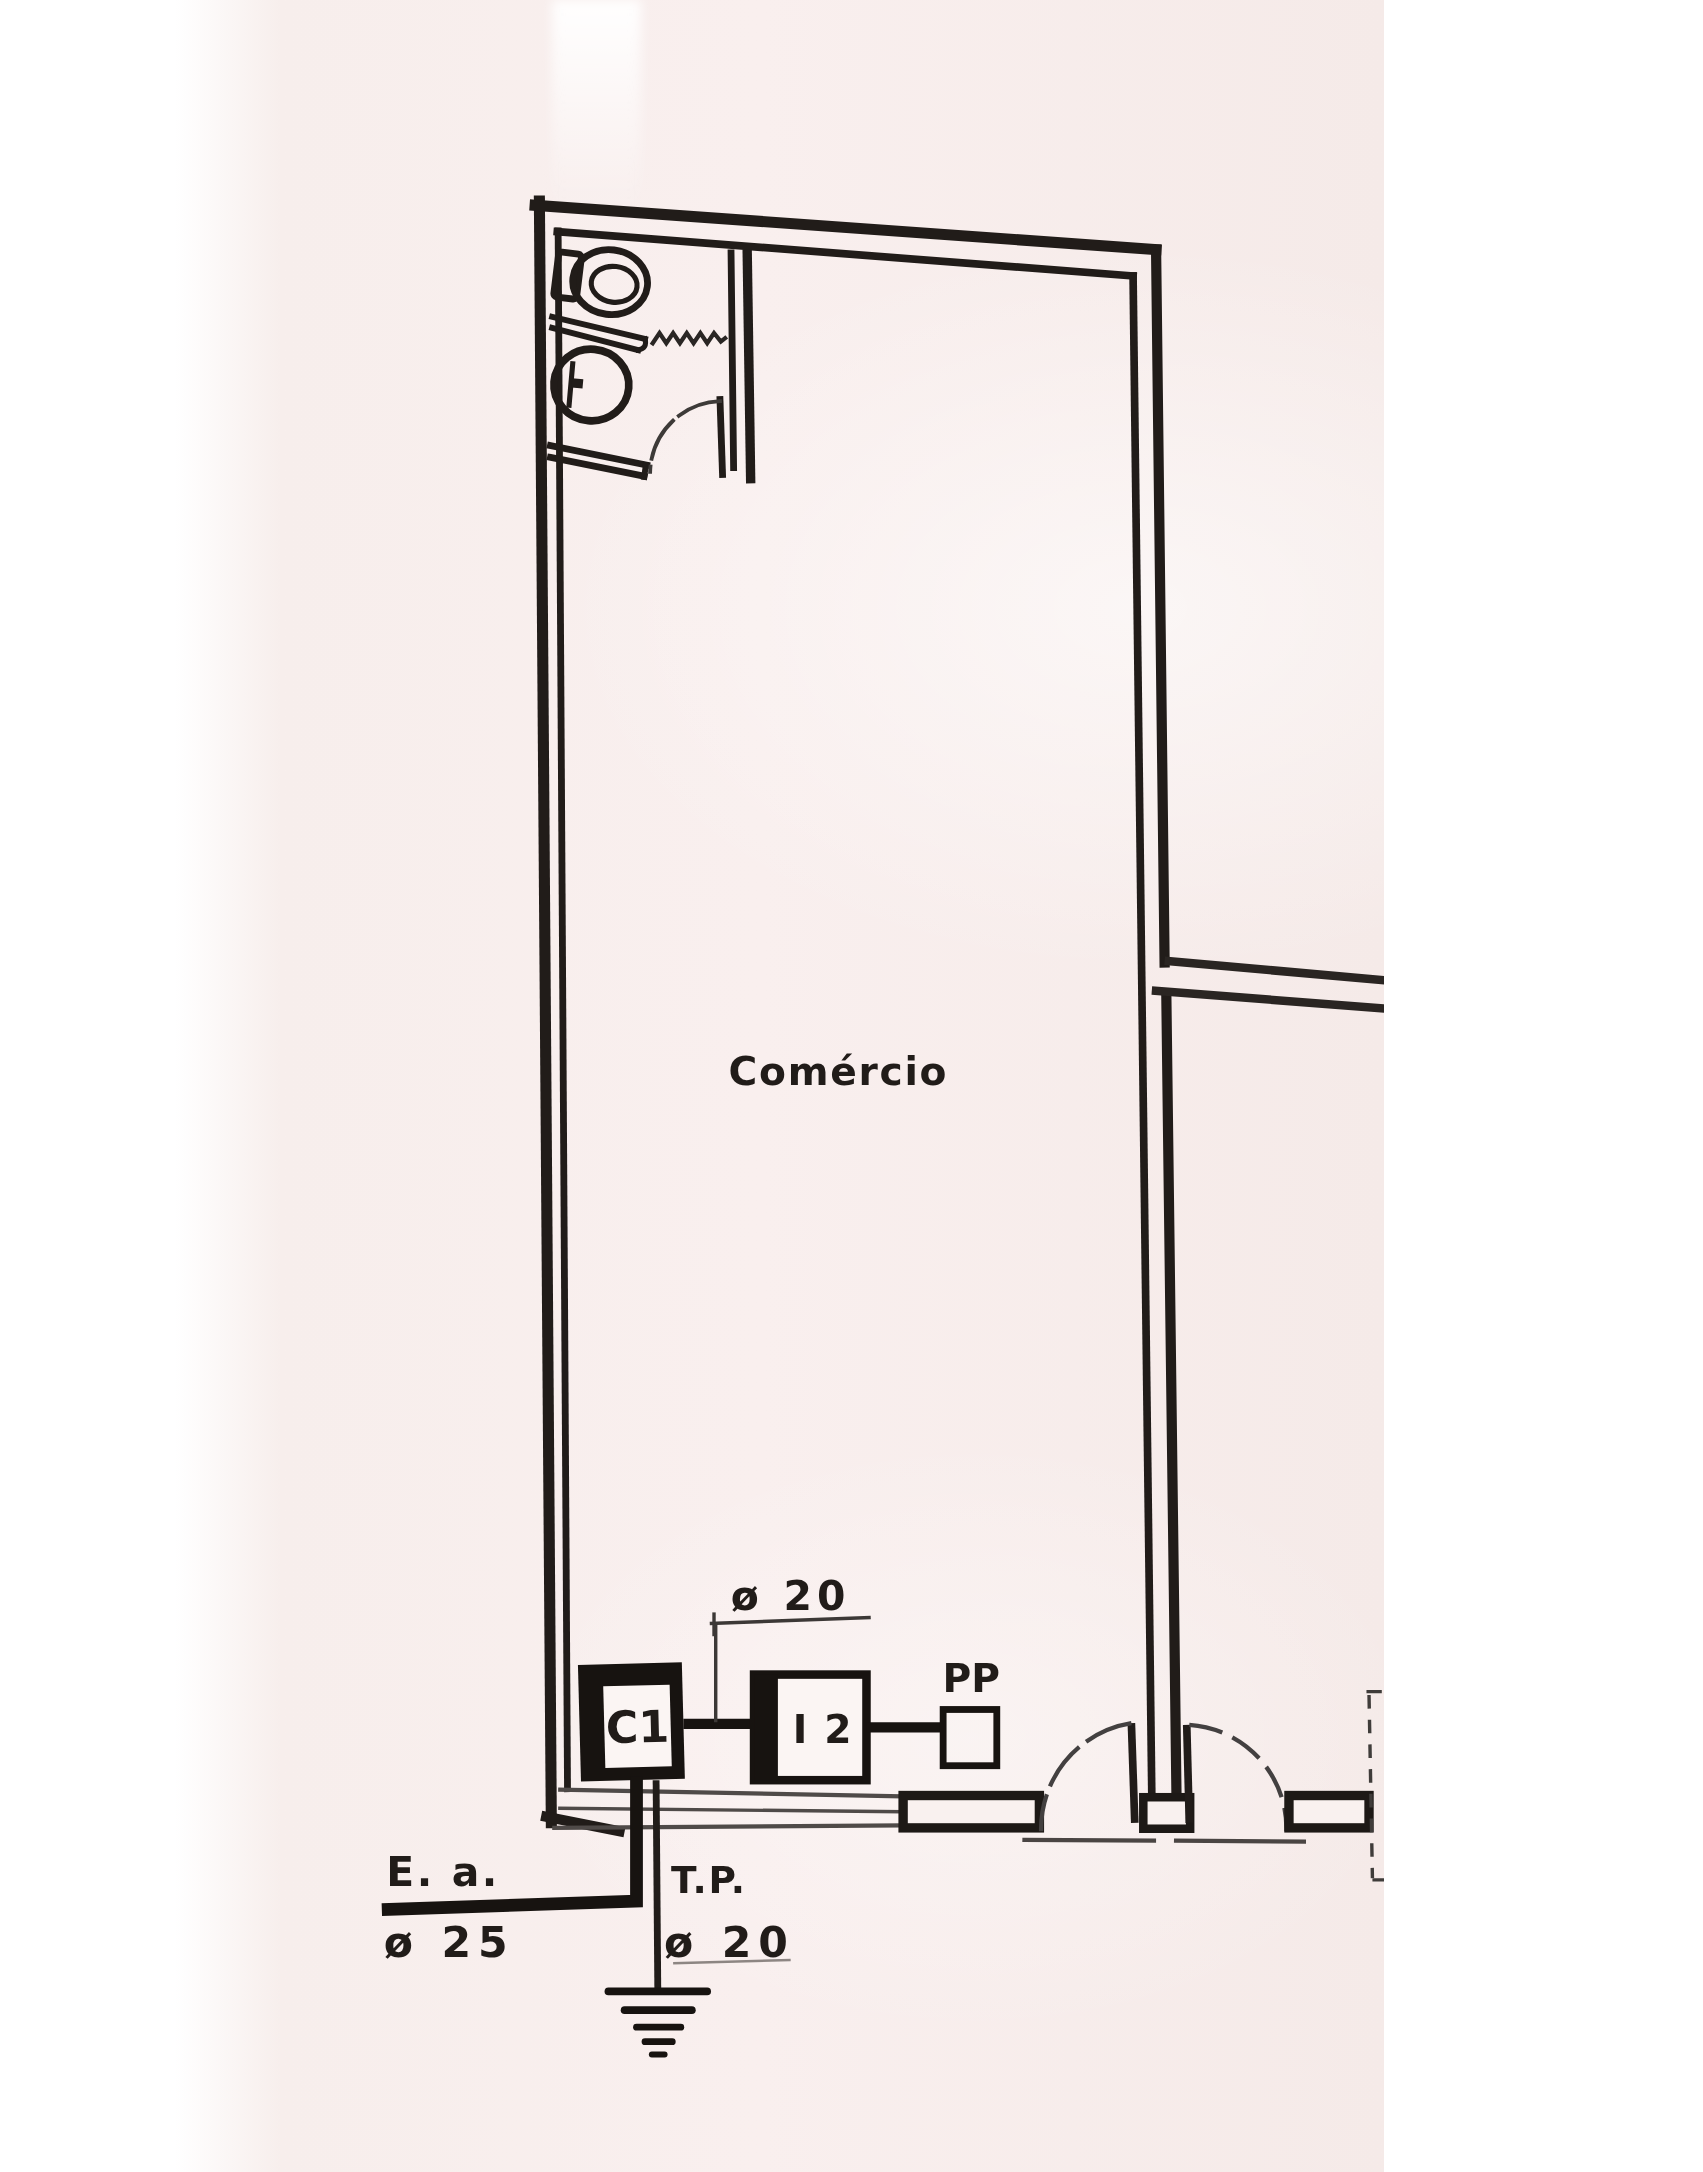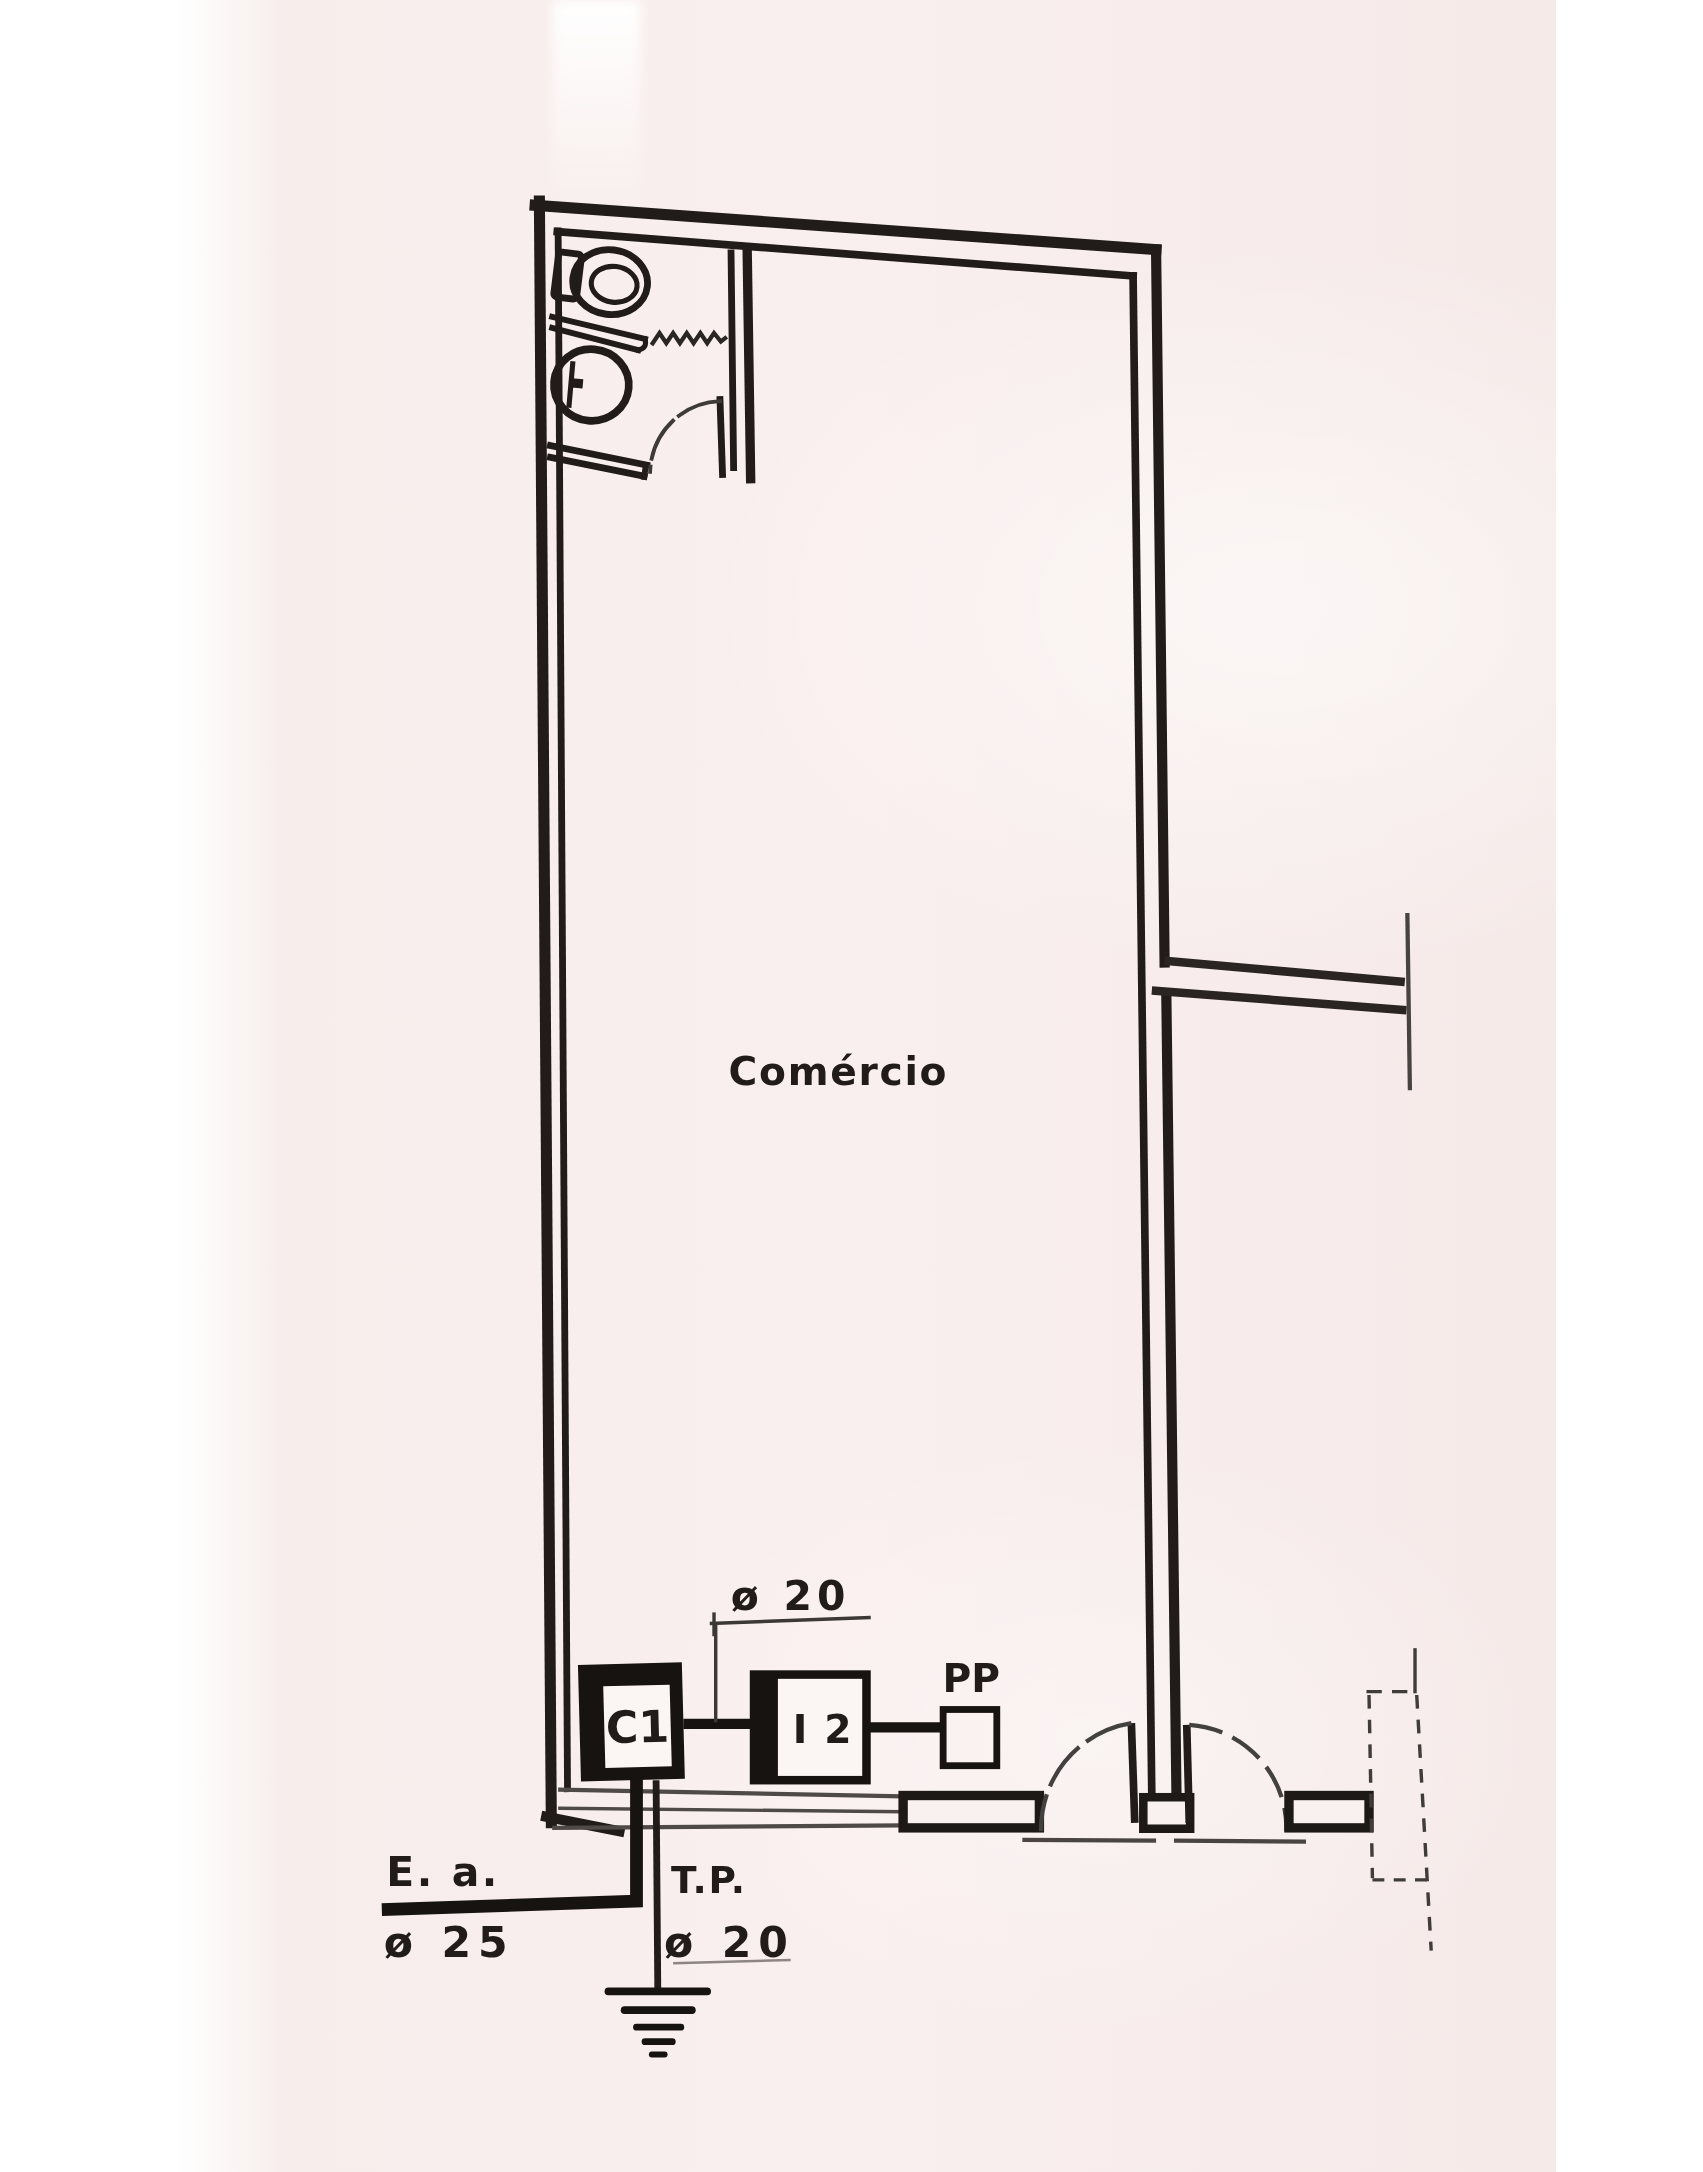--- a/index.html
+++ b/index.html
@@ -1,18 +1,18 @@
 <!DOCTYPE html>
 <html style="font-size:13.6px"><head>
 <meta charset="utf-8">
 <style>
   html,body{margin:0;padding:0;background:#ffffff;}
   .page{
     position:relative;
-    width:1556px;height:2172px;
+    width:1384px;height:2172px;
     overflow:hidden;
     background:
       radial-gradient(937px 596px at 82% 28%, rgba(255,255,255,.55), rgba(255,255,255,0) 62%),
       radial-gradient(767px 511px at 70% 80%, rgba(255,255,255,.35), rgba(255,255,255,0) 60%),
       linear-gradient(90deg,#ffffff 0px,#ffffff 175px,#f7eeec 281px,#f9efee 55%,#f5eae8 100%);
     font-family:"DejaVu Sans",sans-serif;
   }
   .streak{
     position:absolute;left:552px;top:0;width:89px;height:215px;
     background:linear-gradient(180deg,rgba(255,255,255,.95),rgba(255,255,255,0));

